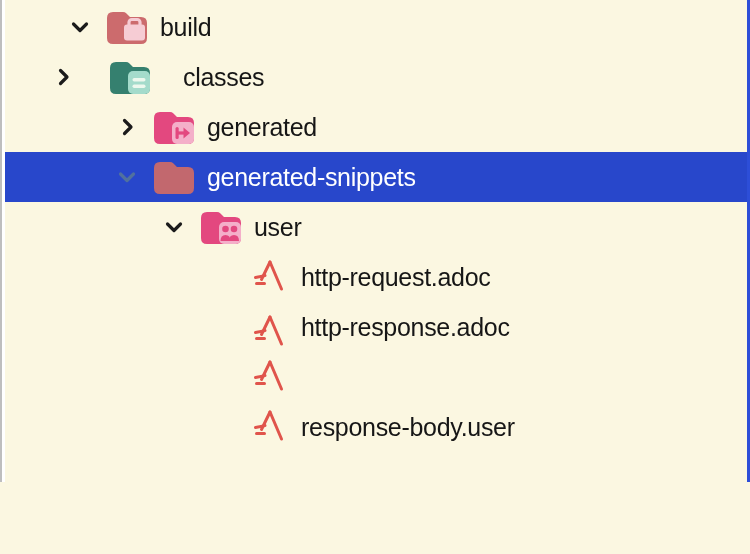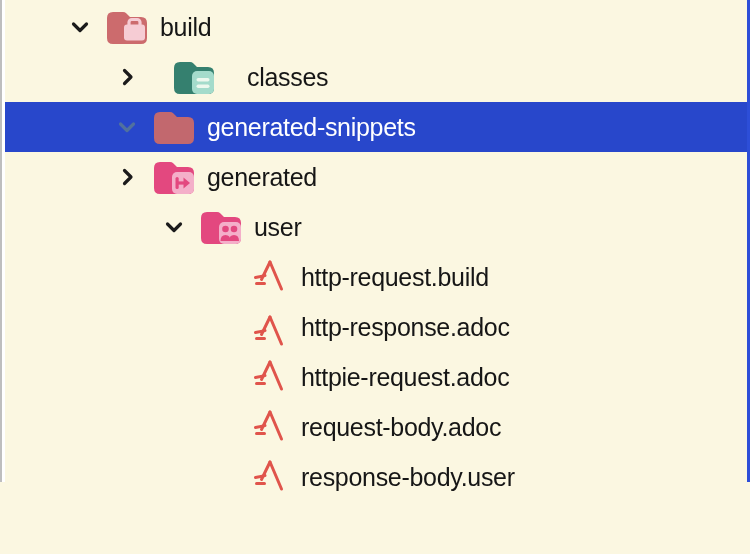--- a/index.html
+++ b/index.html
@@ -57,65 +57,65 @@
         </span>
     <span class="ficon">
           <svg width="46" height="40" viewBox="0 0 46 40">
             <path d="M3 11 Q3 5 9 5 L19 5 Q21 5 22.2 6.2 L26 10 L37 10 Q43 10 43 16 L43 31 Q43 37 37 37 L9 37 Q3 37 3 31 Z" fill="var(--folder-build)"></path>
             <rect x="25" y="12.5" width="11" height="9" rx="2.8" fill="none" stroke="var(--folder-build-overlay)" stroke-width="3.2"></rect>
             <rect x="20" y="17.5" width="21" height="16" rx="3" fill="var(--folder-build-overlay)"></rect>
           </svg>
         </span>
     <span class="label">build</span>
   </div>
-      <div class="row" style="padding-left: 113px; gap: 20px;">
+      <div class="row" style="padding-left: 49px; gap: 20px;">
     <span class="chev">
           <svg width="24" height="24" viewBox="0 0 24 24">
             <path d="M9.5 5.5 L16 12 L9.5 18.5"></path>
           </svg>
         </span>
     <span class="ficon">
           <svg width="46" height="40" viewBox="0 0 46 40">
             <path d="M3 11 Q3 5 9 5 L19 5 Q21 5 22.2 6.2 L26 10 L37 10 Q43 10 43 16 L43 31 Q43 37 37 37 L9 37 Q3 37 3 31 Z" fill="var(--folder-classes)"></path>
             <rect x="21" y="14" width="22" height="23" rx="5" fill="var(--folder-classes-overlay)"></rect>
             <rect x="25.5" y="21" width="13" height="3.4" rx="1.7" fill="var(--folder-classes-lines)"></rect>
             <rect x="25.5" y="27.5" width="13" height="3.4" rx="1.7" fill="var(--folder-classes-lines)"></rect>
           </svg>
         </span>
     <span class="label">classes</span>
-  </div>
-      <div class="row selected" style="padding-left: 113px;">
-    <span class="chev">
-          <svg width="24" height="24" viewBox="0 0 24 24">
-            <path d="M5.5 9 L12 15.5 L18.5 9"></path>
-          </svg>
-        </span>
-    <span class="ficon">
-          <svg width="46" height="40" viewBox="0 0 46 40">
-            <path d="M3 11 Q3 5 9 5 L19 5 Q21 5 22.2 6.2 L26 10 L37 10 Q43 10 43 16 L43 31 Q43 37 37 37 L9 37 Q3 37 3 31 Z" fill="var(--folder-plain)"></path>
-          </svg>
-        </span>
-    <span class="label">generated-snippets</span>
   </div>
       <div class="row" style="padding-left: 113px;">
     <span class="chev">
           <svg width="24" height="24" viewBox="0 0 24 24">
             <path d="M9.5 5.5 L16 12 L9.5 18.5"></path>
           </svg>
         </span>
     <span class="ficon">
           <svg width="46" height="40" viewBox="0 0 46 40">
             <path d="M3 11 Q3 5 9 5 L19 5 Q21 5 22.2 6.2 L26 10 L37 10 Q43 10 43 16 L43 31 Q43 37 37 37 L9 37 Q3 37 3 31 Z" fill="var(--folder-pink)"></path>
             <rect x="21" y="15" width="22" height="22" rx="5" fill="var(--folder-pink-overlay)"></rect>
             <rect x="24.5" y="20" width="3.2" height="12" rx="1.6" fill="var(--folder-pink)"></rect>
             <rect x="26" y="24.4" width="8.5" height="3.2" fill="var(--folder-pink)"></rect>
             <path d="M32.5 20.5 L39 26 L32.5 31.5 Z" fill="var(--folder-pink)"></path>
           </svg>
         </span>
     <span class="label">generated</span>
+  </div>
+      <div class="row selected" style="padding-left: 113px;">
+    <span class="chev">
+          <svg width="24" height="24" viewBox="0 0 24 24">
+            <path d="M5.5 9 L12 15.5 L18.5 9"></path>
+          </svg>
+        </span>
+    <span class="ficon">
+          <svg width="46" height="40" viewBox="0 0 46 40">
+            <path d="M3 11 Q3 5 9 5 L19 5 Q21 5 22.2 6.2 L26 10 L37 10 Q43 10 43 16 L43 31 Q43 37 37 37 L9 37 Q3 37 3 31 Z" fill="var(--folder-plain)"></path>
+          </svg>
+        </span>
+    <span class="label">generated-snippets</span>
   </div>
       <div class="row" style="padding-left: 160px;">
     <span class="chev">
           <svg width="24" height="24" viewBox="0 0 24 24">
             <path d="M5.5 9 L12 15.5 L18.5 9"></path>
           </svg>
         </span>
     <span class="ficon">
           <svg width="46" height="40" viewBox="0 0 46 40">
             <path d="M3 11 Q3 5 9 5 L19 5 Q21 5 22.2 6.2 L26 10 L37 10 Q43 10 43 16 L43 31 Q43 37 37 37 L9 37 Q3 37 3 31 Z" fill="var(--folder-pink)"></path>
@@ -133,21 +133,21 @@
     <span class="ficon">
           <svg width="46" height="40" viewBox="0 0 46 40">
             <g fill="none" stroke="var(--asciidoc-red)" stroke-width="3" stroke-linecap="round">
               <path d="M25 5 L36.5 32"></path>
               <path d="M25 5 L16.5 22.5"></path>
               <path d="M10.5 20.5 L20 18.6"></path>
               <path d="M11.5 26.5 L19.5 26.5"></path>
             </g>
           </svg>
         </span>
-    <span class="label">http-request.build</span>
+    <span class="label">http-request.adoc</span>
   </div>
       <div class="row" style="padding-left: 207px; align-items: flex-end;">
     <span class="chev"></span>
     <span class="ficon">
           <svg width="46" height="40" viewBox="0 0 46 40">
             <g fill="none" stroke="var(--asciidoc-red)" stroke-width="3" stroke-linecap="round">
               <path d="M25 5 L36.5 32"></path>
               <path d="M25 5 L16.5 22.5"></path>
               <path d="M10.5 20.5 L20 18.6"></path>
               <path d="M11.5 26.5 L19.5 26.5"></path>
@@ -161,35 +161,20 @@
     <span class="ficon">
           <svg width="46" height="40" viewBox="0 0 46 40">
             <g fill="none" stroke="var(--asciidoc-red)" stroke-width="3" stroke-linecap="round">
               <path d="M25 5 L36.5 32"></path>
               <path d="M25 5 L16.5 22.5"></path>
               <path d="M10.5 20.5 L20 18.6"></path>
               <path d="M11.5 26.5 L19.5 26.5"></path>
             </g>
           </svg>
         </span>
-    <span class="label">httpie-request.adoc</span>
-  </div>
-      <div class="row" style="padding-left: 207px;">
-    <span class="chev"></span>
-    <span class="ficon">
-          <svg width="46" height="40" viewBox="0 0 46 40">
-            <g fill="none" stroke="var(--asciidoc-red)" stroke-width="3" stroke-linecap="round">
-              <path d="M25 5 L36.5 32"></path>
-              <path d="M25 5 L16.5 22.5"></path>
-              <path d="M10.5 20.5 L20 18.6"></path>
-              <path d="M11.5 26.5 L19.5 26.5"></path>
-            </g>
-          </svg>
-        </span>
-    <span class="label">request-body.adoc</span>
   </div>
       <div class="row" style="padding-left: 207px;">
     <span class="chev"></span>
     <span class="ficon">
           <svg width="46" height="40" viewBox="0 0 46 40">
             <g fill="none" stroke="var(--asciidoc-red)" stroke-width="3" stroke-linecap="round">
               <path d="M25 5 L36.5 32"></path>
               <path d="M25 5 L16.5 22.5"></path>
               <path d="M10.5 20.5 L20 18.6"></path>
               <path d="M11.5 26.5 L19.5 26.5"></path>

